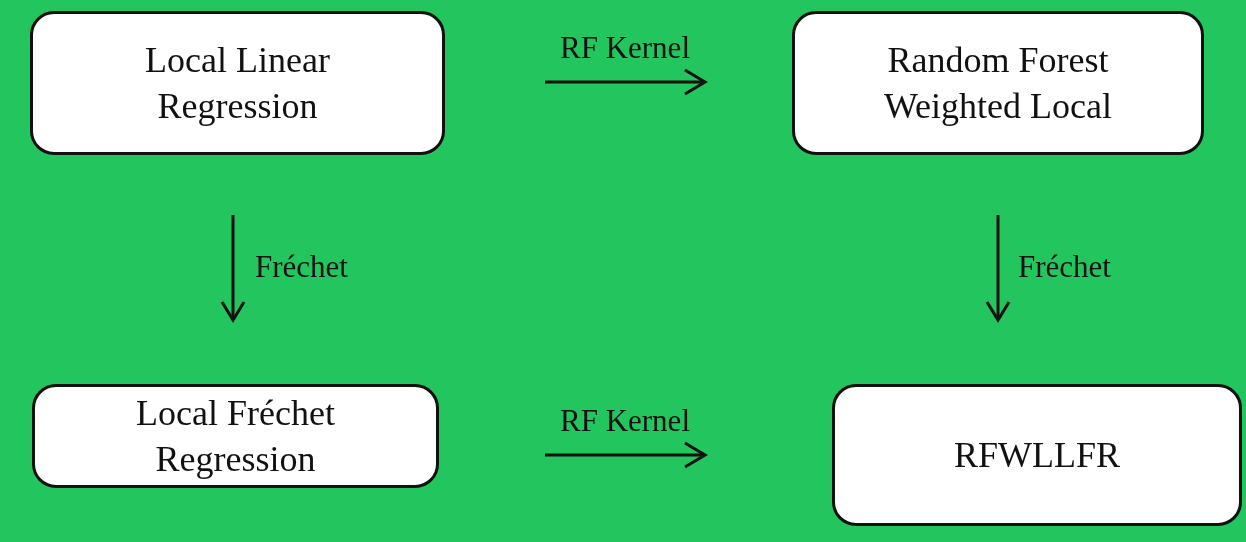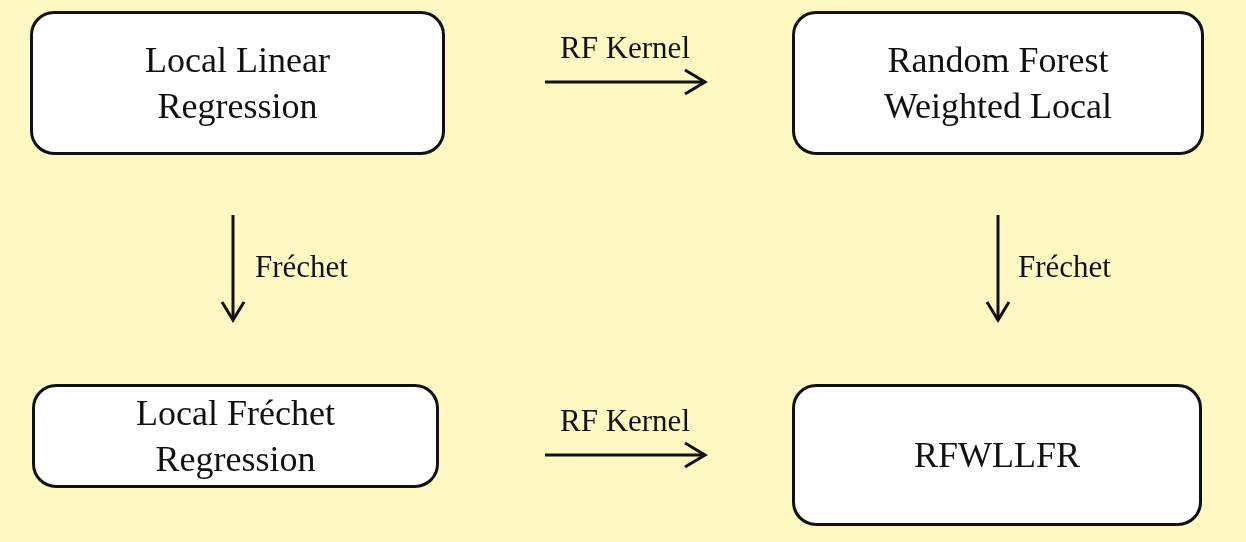--- a/index.html
+++ b/index.html
@@ -4,21 +4,21 @@
 <style>
   html, body {
     margin: 0;
     padding: 0;
     background: #ffffff;
   }
   .canvas {
     position: relative;
     width: 1246px;
     height: 542px;
-    background: #fef9c3;
+    background: #22c55e;
     font-family: "Liberation Serif", "DejaVu Serif", serif;
     color: #111111;
     overflow: hidden;
   }
   .node {
     position: absolute;
     border: 3px solid #111111;
     border-radius: 24px;
     background: #ffffff;
     display: flex;
@@ -26,21 +26,21 @@
     align-items: center;
     justify-content: center;
     text-align: center;
     font-size: 36px;
     line-height: 46px;
     box-sizing: border-box;
   }
   .node-top-left    { left: 30px;  top: 11px;  width: 415px; height: 144px; }
   .node-top-right   { left: 792px; top: 11px;  width: 412px; height: 144px; }
   .node-bottom-left { left: 32px;  top: 384px; width: 407px; height: 104px; }
-  .node-bottom-right{ left: 792px; top: 384px; width: 410px; height: 142px; }
+  .node-bottom-right{ left: 832px; top: 384px; width: 410px; height: 142px; }
 
   .edge-label {
     position: absolute;
     font-size: 31px;
     line-height: 36px;
     white-space: nowrap;
     color: #111111;
   }
   .label-rf-top     { left: 525px; top: 30px;  width: 200px; text-align: center; }
   .label-rf-bottom  { left: 525px; top: 403px; width: 200px; text-align: center; }

